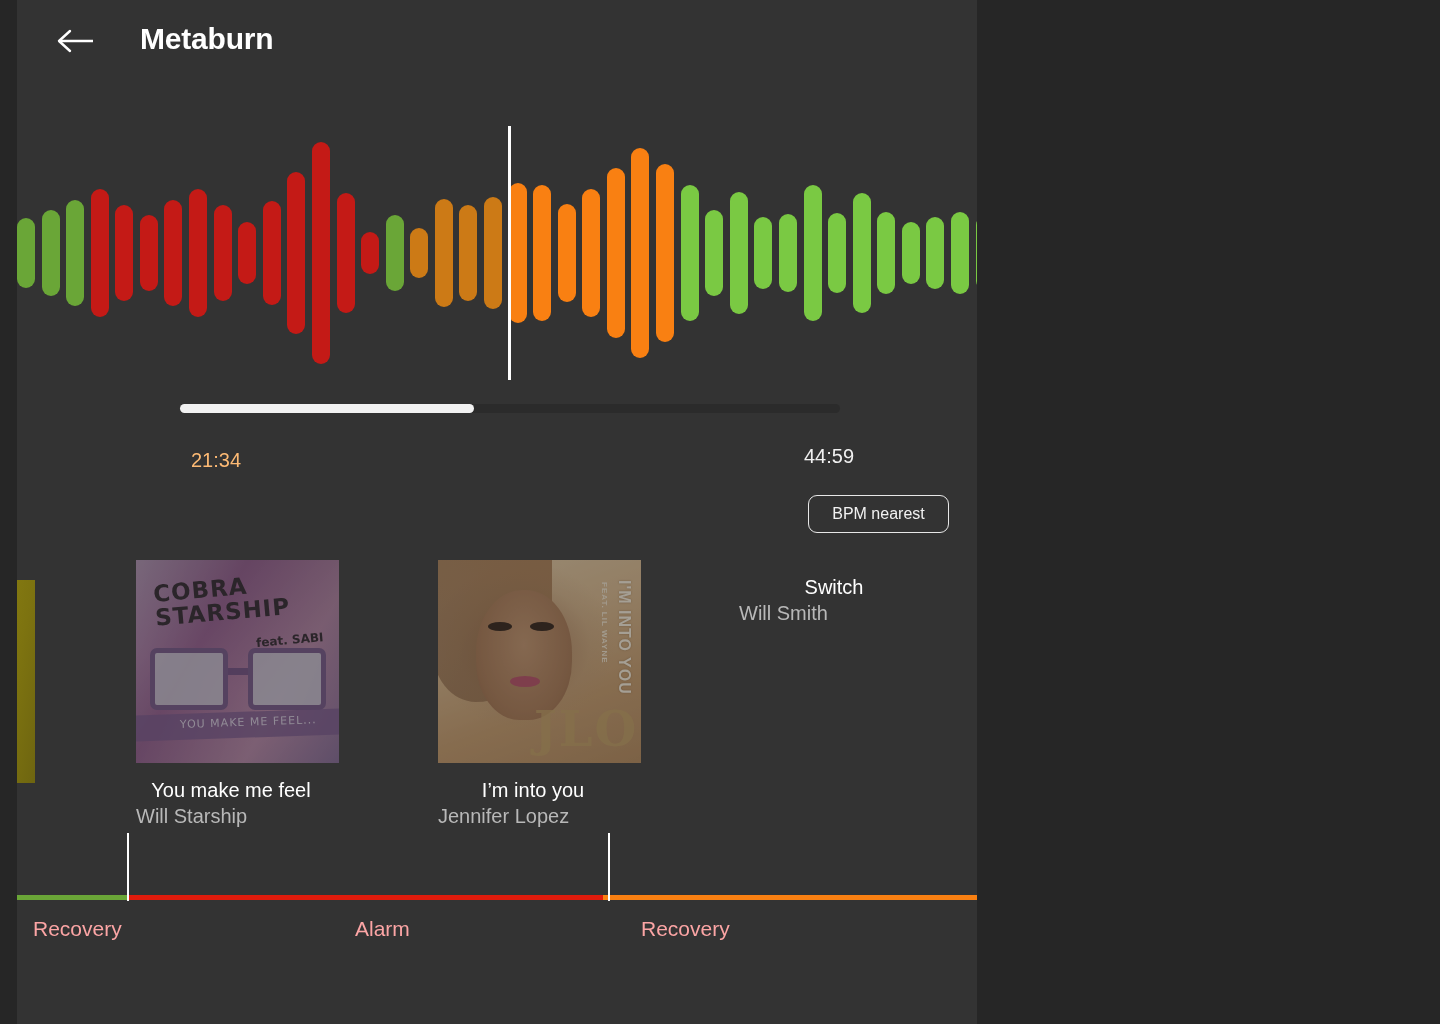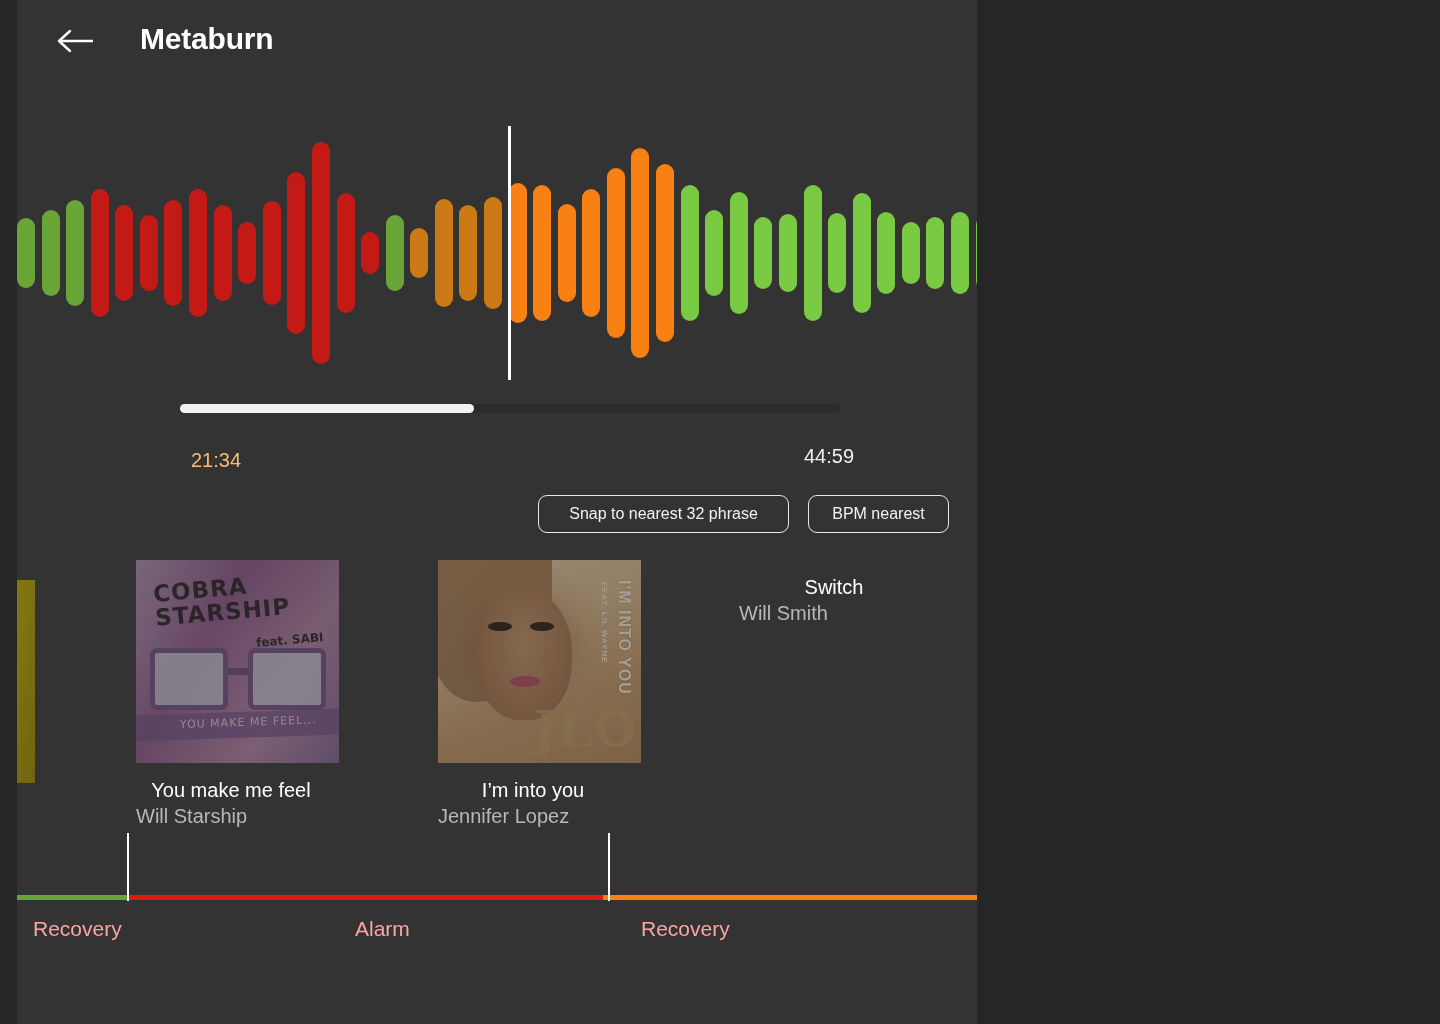--- a/index.html
+++ b/index.html
@@ -325,21 +325,20 @@
         </div>
       <div class="playhead"></div>
     </div>
 
     <div class="progress-track">
       <div class="progress-fill" id="prog-fill" style="width: 44.5%;"></div>
     </div>
     <div class="time-current">21:34</div>
     <div class="time-total">44:59</div>
 
-    <div class="pill snap-btn">Snap to nearest 32 phrase</div>
     <div class="pill bpm-btn">BPM nearest</div>
 
     <div class="bg-ghost"></div>
 
     <div class="carousel">
 
       <div class="edge-card-left"></div>
 
       <div class="track-card" style="left:119px">
         <div class="cover">

